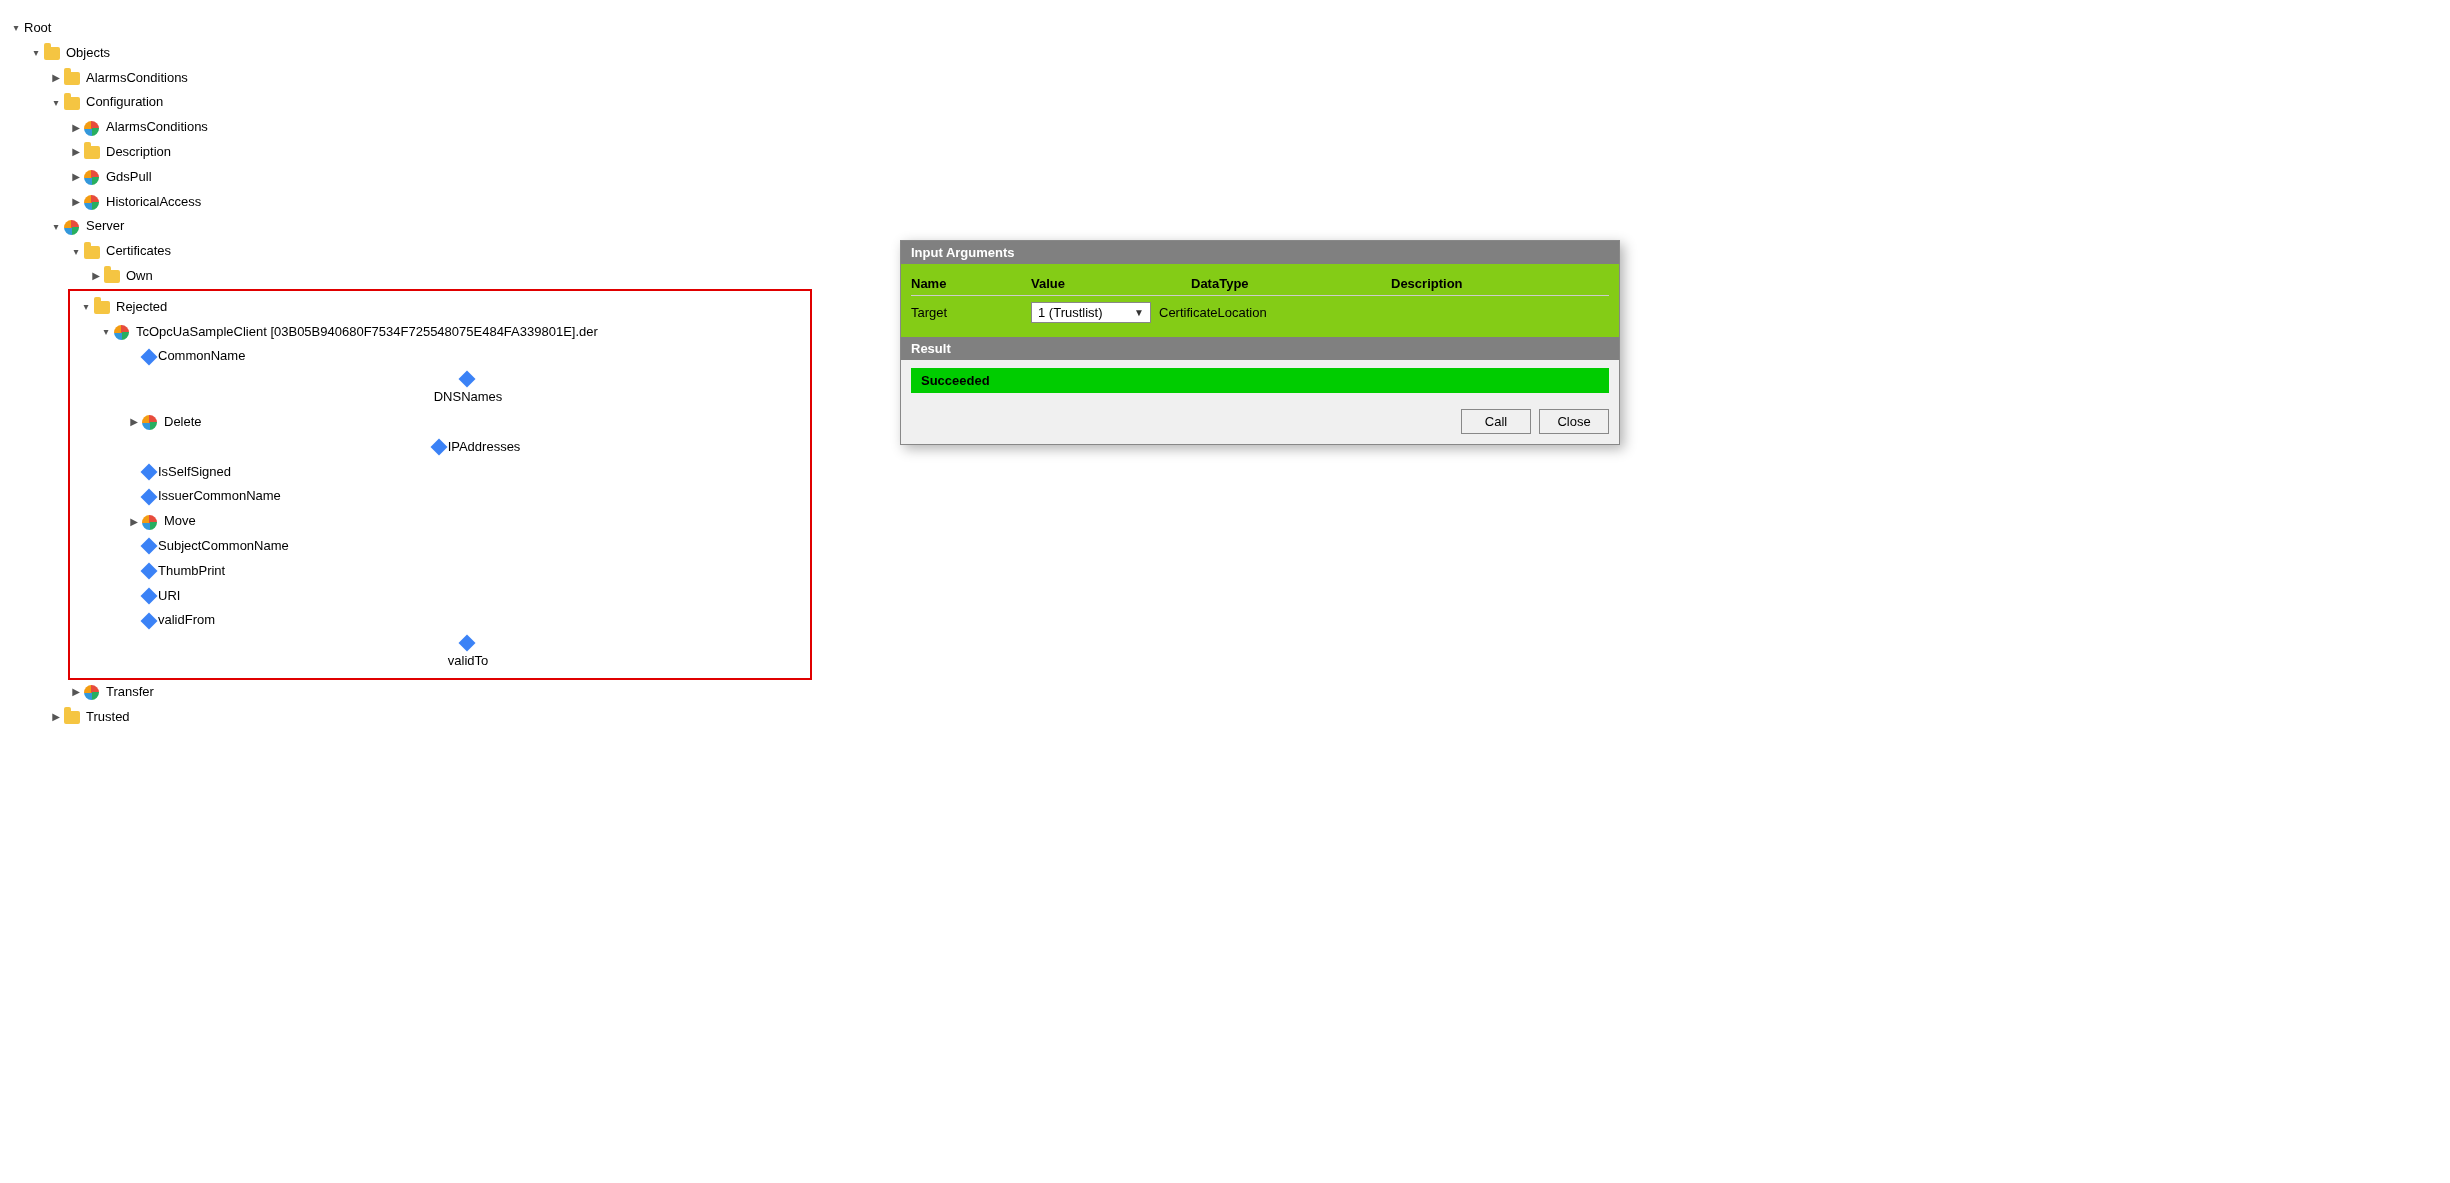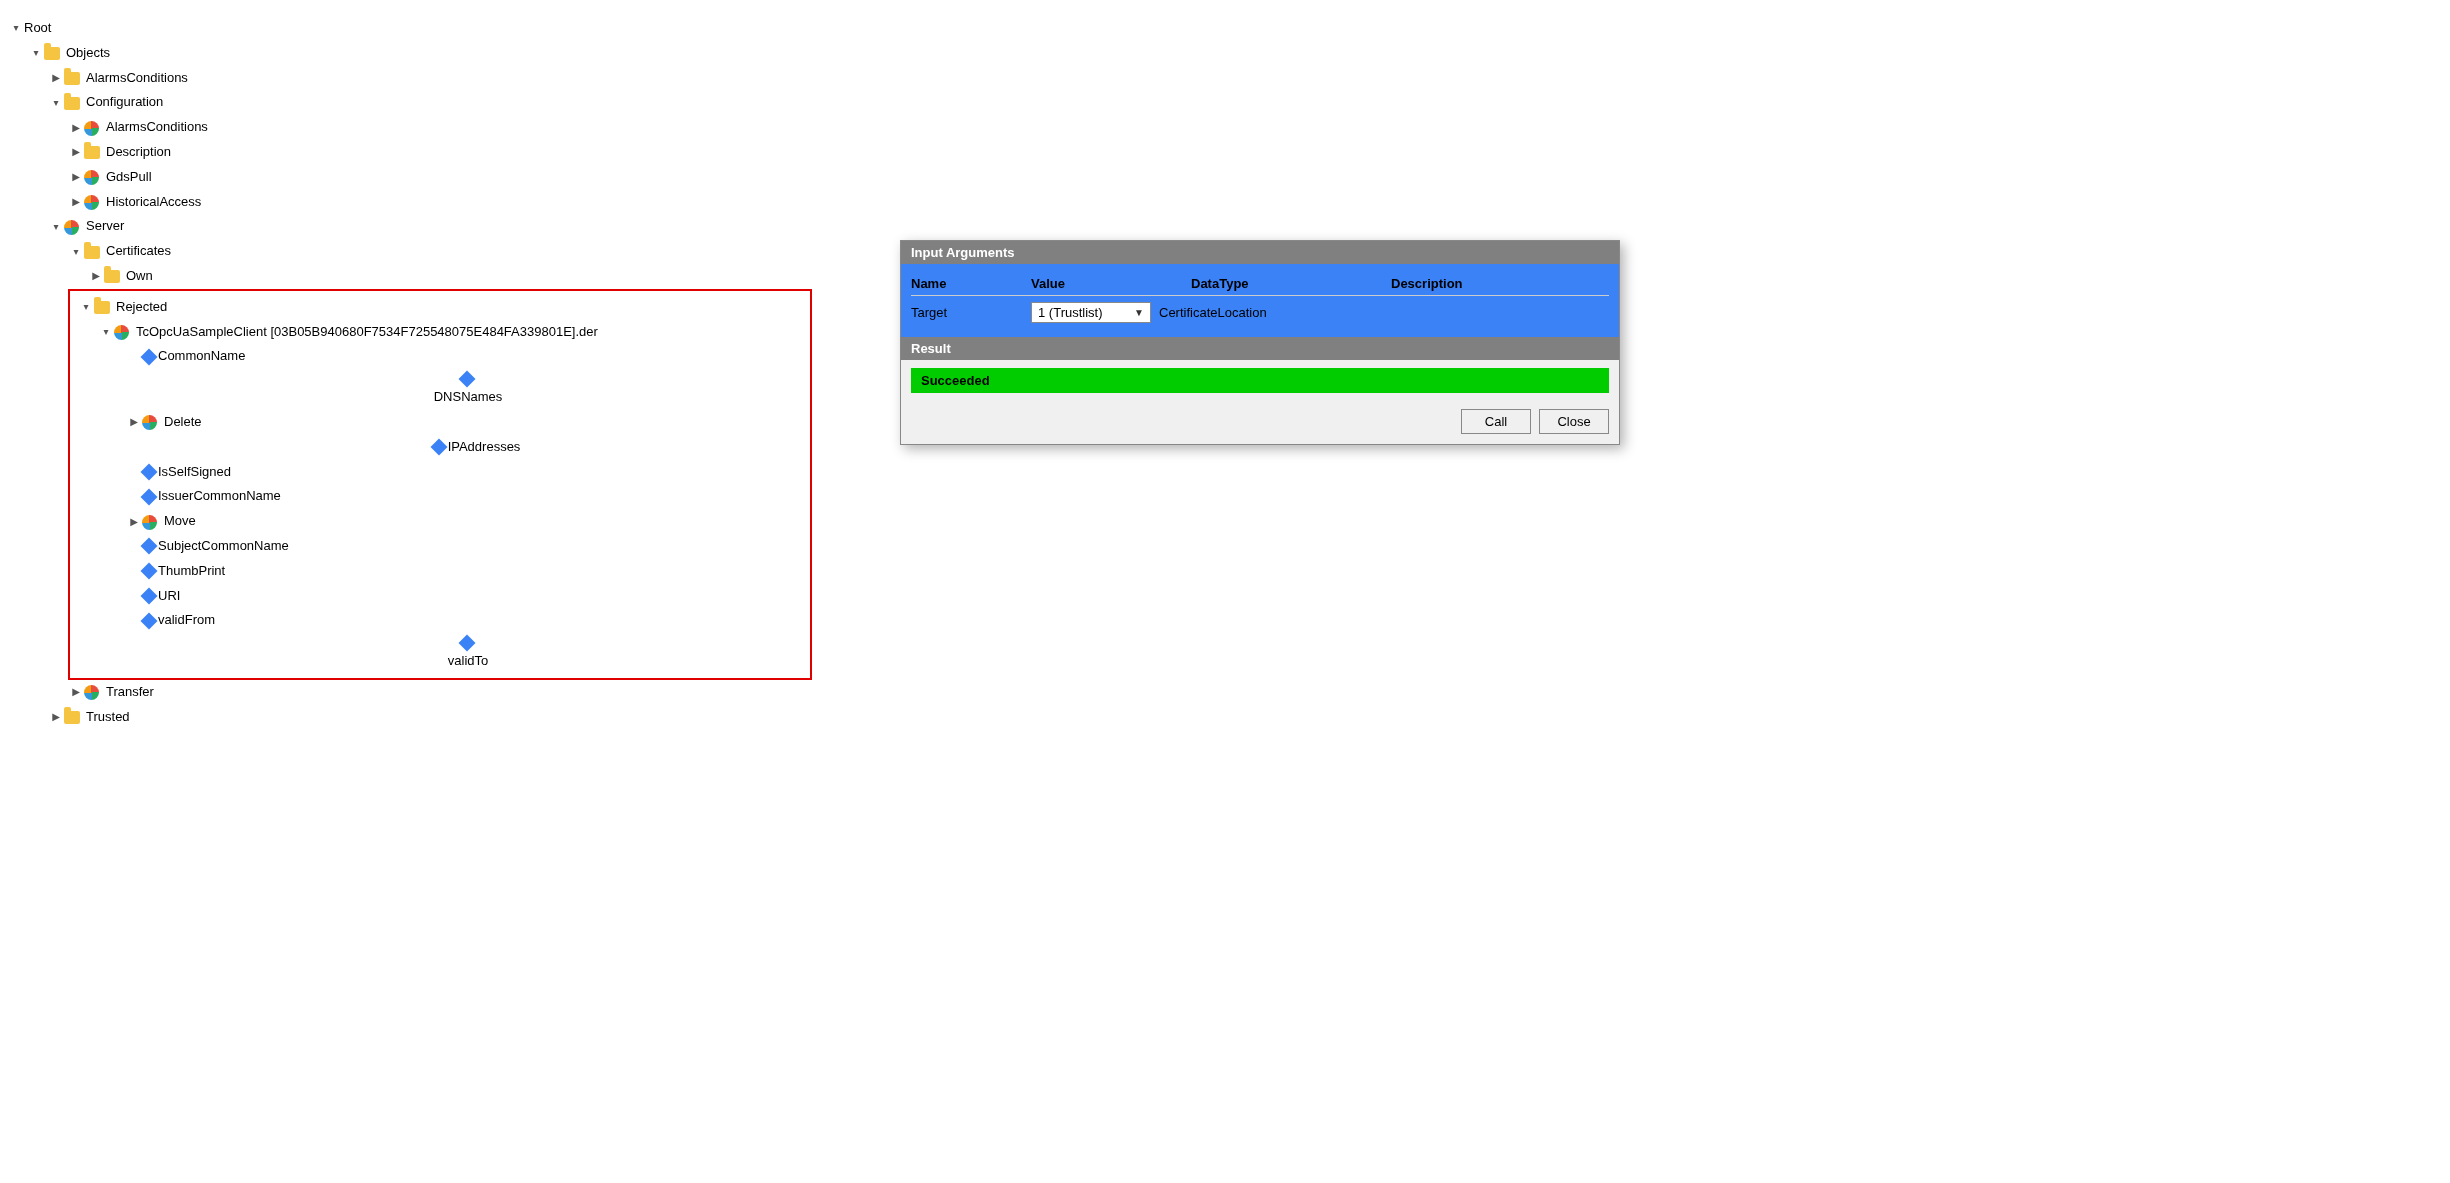--- a/index.html
+++ b/index.html
@@ -188,21 +188,21 @@
     .dialog-section-header {
       background: #808080;
       color: #fff;
       font-size: 13px;
       font-weight: bold;
       padding: 4px 10px;
     }
 
     .dialog-table {
       padding: 8px 10px;
-      background: #3b82f6;
+      background: #84cc16;
     }
 
     .table-headers {
       display: grid;
       grid-template-columns: 120px 160px 200px auto;
       font-weight: bold;
       font-size: 13px;
       padding: 4px 0;
       border-bottom: 1px solid #ccc;
     }

